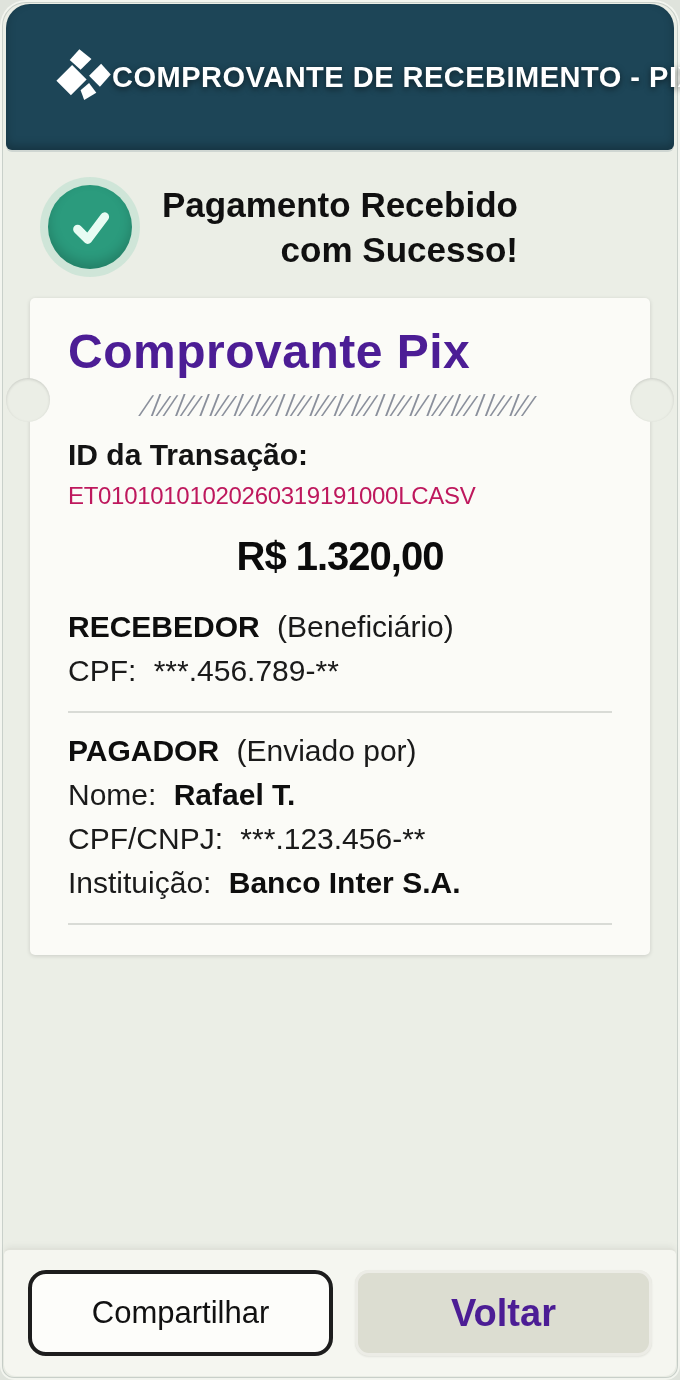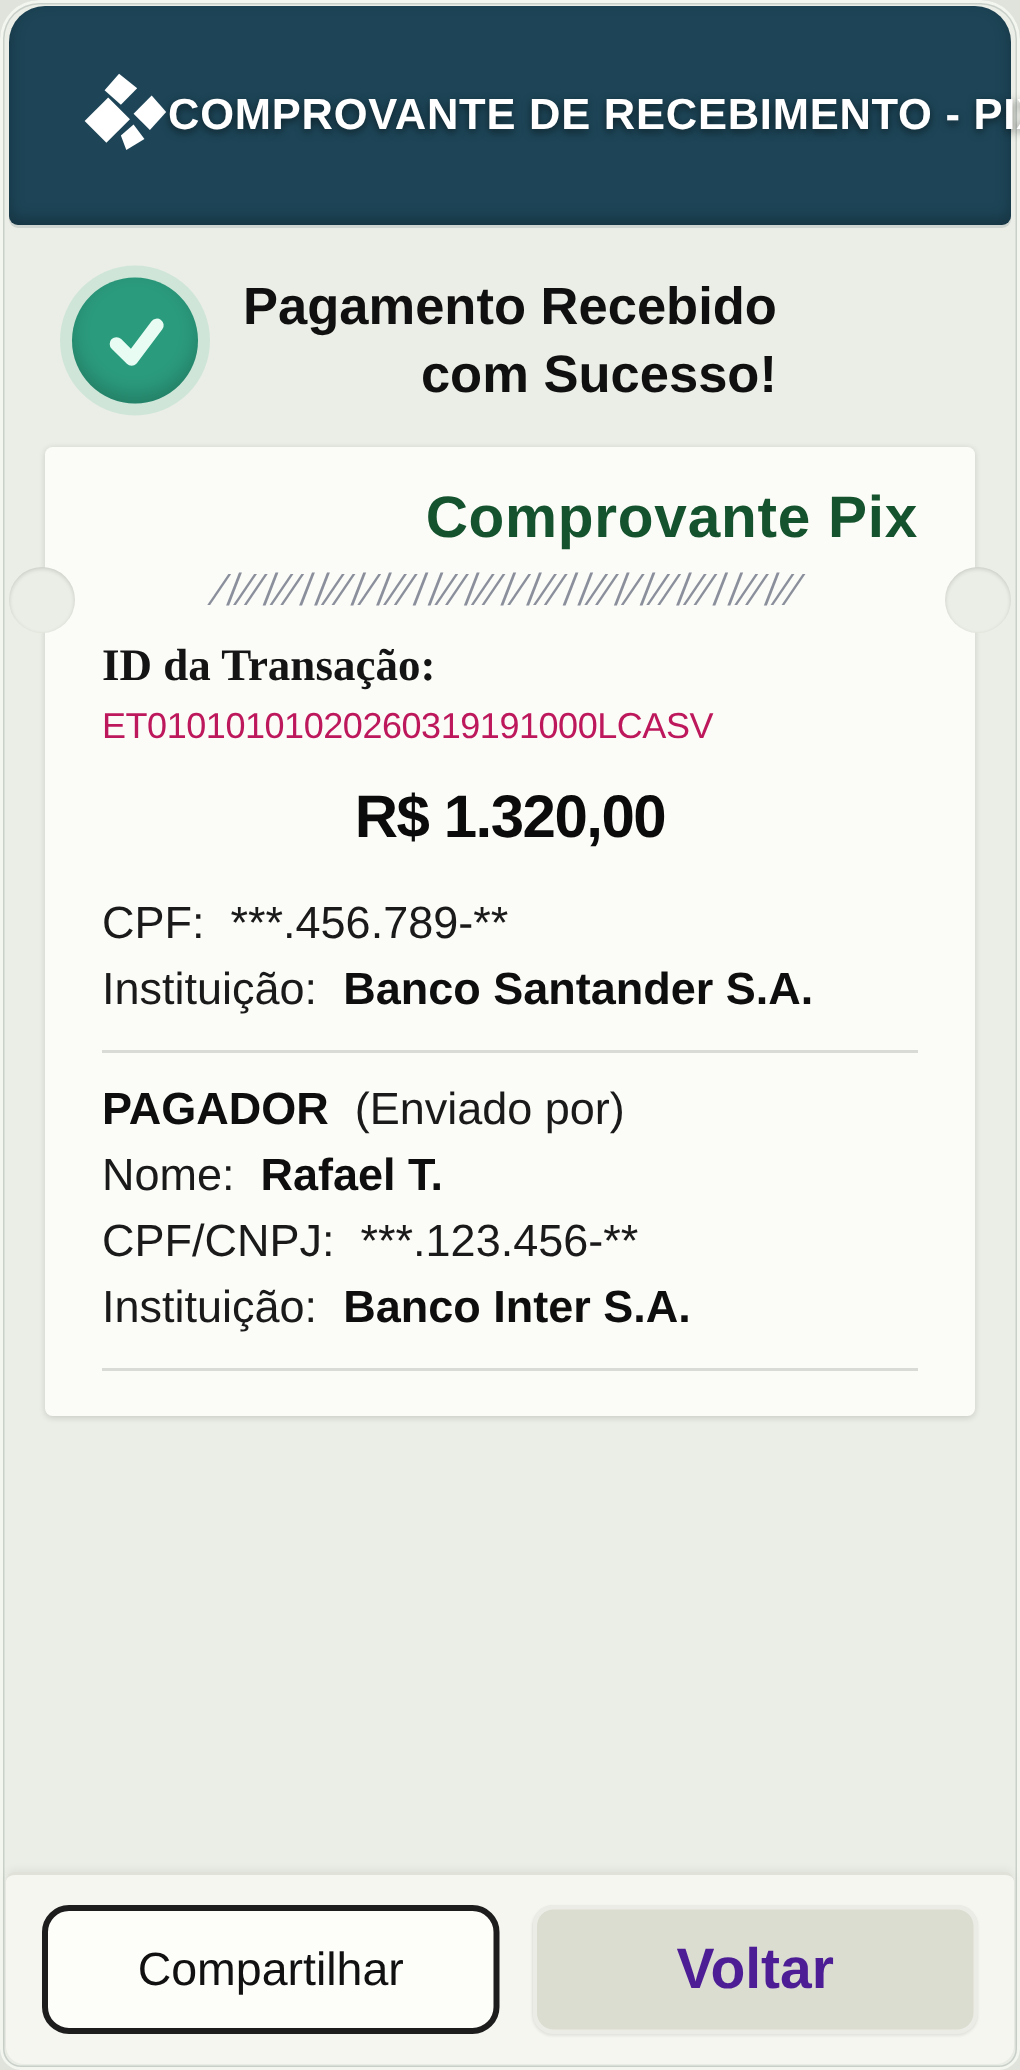--- a/index.html
+++ b/index.html
@@ -57,30 +57,30 @@
     box-shadow:0 1px 4px rgba(0,0,0,.14);
     padding:26px 38px 14px;
   }
   .card::before,.card::after{
     content:"";position:absolute;top:80px;width:44px;height:44px;border-radius:50%;
     background:var(--page-bg);box-shadow:inset 0 1px 3px rgba(0,0,0,.15);
   }
   .card::before{left:-24px;}
   .card::after{right:-24px;}
   .receipt-title{
-    text-align:right;font-size:39px;font-weight:700;color:#14532d;
+    text-align:left;font-size:48px;font-weight:700;color:#4c1d95;
     margin-bottom:12px;letter-spacing:.5px;
   }
   .scribble{
     white-space:nowrap;overflow:hidden;text-align:center;
     font-size:25px;font-style:italic;letter-spacing:3px;
     color:var(--scribble);opacity:.8;transform:scaleY(1.2);
     margin:0 2px 14px;
   }
-  .txn-label{font-size:30px;font-weight:700;line-height:42px;font-family:Liberation Serif, serif;}
+  .txn-label{font-size:30px;font-weight:700;line-height:42px;}
   .txn-id{font-size:24px;line-height:40px;letter-spacing:-0.3px;color:#be185d;}
   .amount{
     text-align:center;font-size:40px;font-weight:700;letter-spacing:-1px;
     color:#0b0b0b;margin:18px 0 26px;
   }
   .section p{font-size:30px;line-height:44px;color:#1a1a1a;}
   .section .b{font-weight:700;color:#0e0e0e;}
   .row>span+span{margin-left:9px;}
   .divider{border-top:2px solid var(--divider);margin:18px 0 16px;}
   .details p{font-size:30px;line-height:46px;color:#1a1a1a;}
@@ -140,26 +140,26 @@
 
     <div class="scribble">∕/⁄∕/∕⁄//∕⁄/∕/⁄∕//∕⁄/∕⁄/∕/⁄∕//∕⁄/∕/⁄∕/∕⁄//∕⁄/∕⁄</div>
 
     <p class="txn-label">ID da Transação:</p>
     <p class="txn-id">ET01010101020260319191000LCASV</p>
 
     <div class="amount">R$ 1.320,00</div>
 
     <div class="section">
       <p class="row">
+        <span class="b">RECEBEDOR</span>
+        <span>(Beneficiário)</span>
+      </p>
+      <p class="row">
         <span>CPF:</span>
         <span>***.456.789-**</span>
-      </p>
-      <p class="row">
-        <span>Instituição:</span>
-        <span class="b">Banco Santander S.A.</span>
       </p>
     </div>
 
     <div class="divider"></div>
 
     <div class="section">
       <p class="row">
         <span class="b">PAGADOR</span>
         <span>(Enviado por)</span>
       </p>

